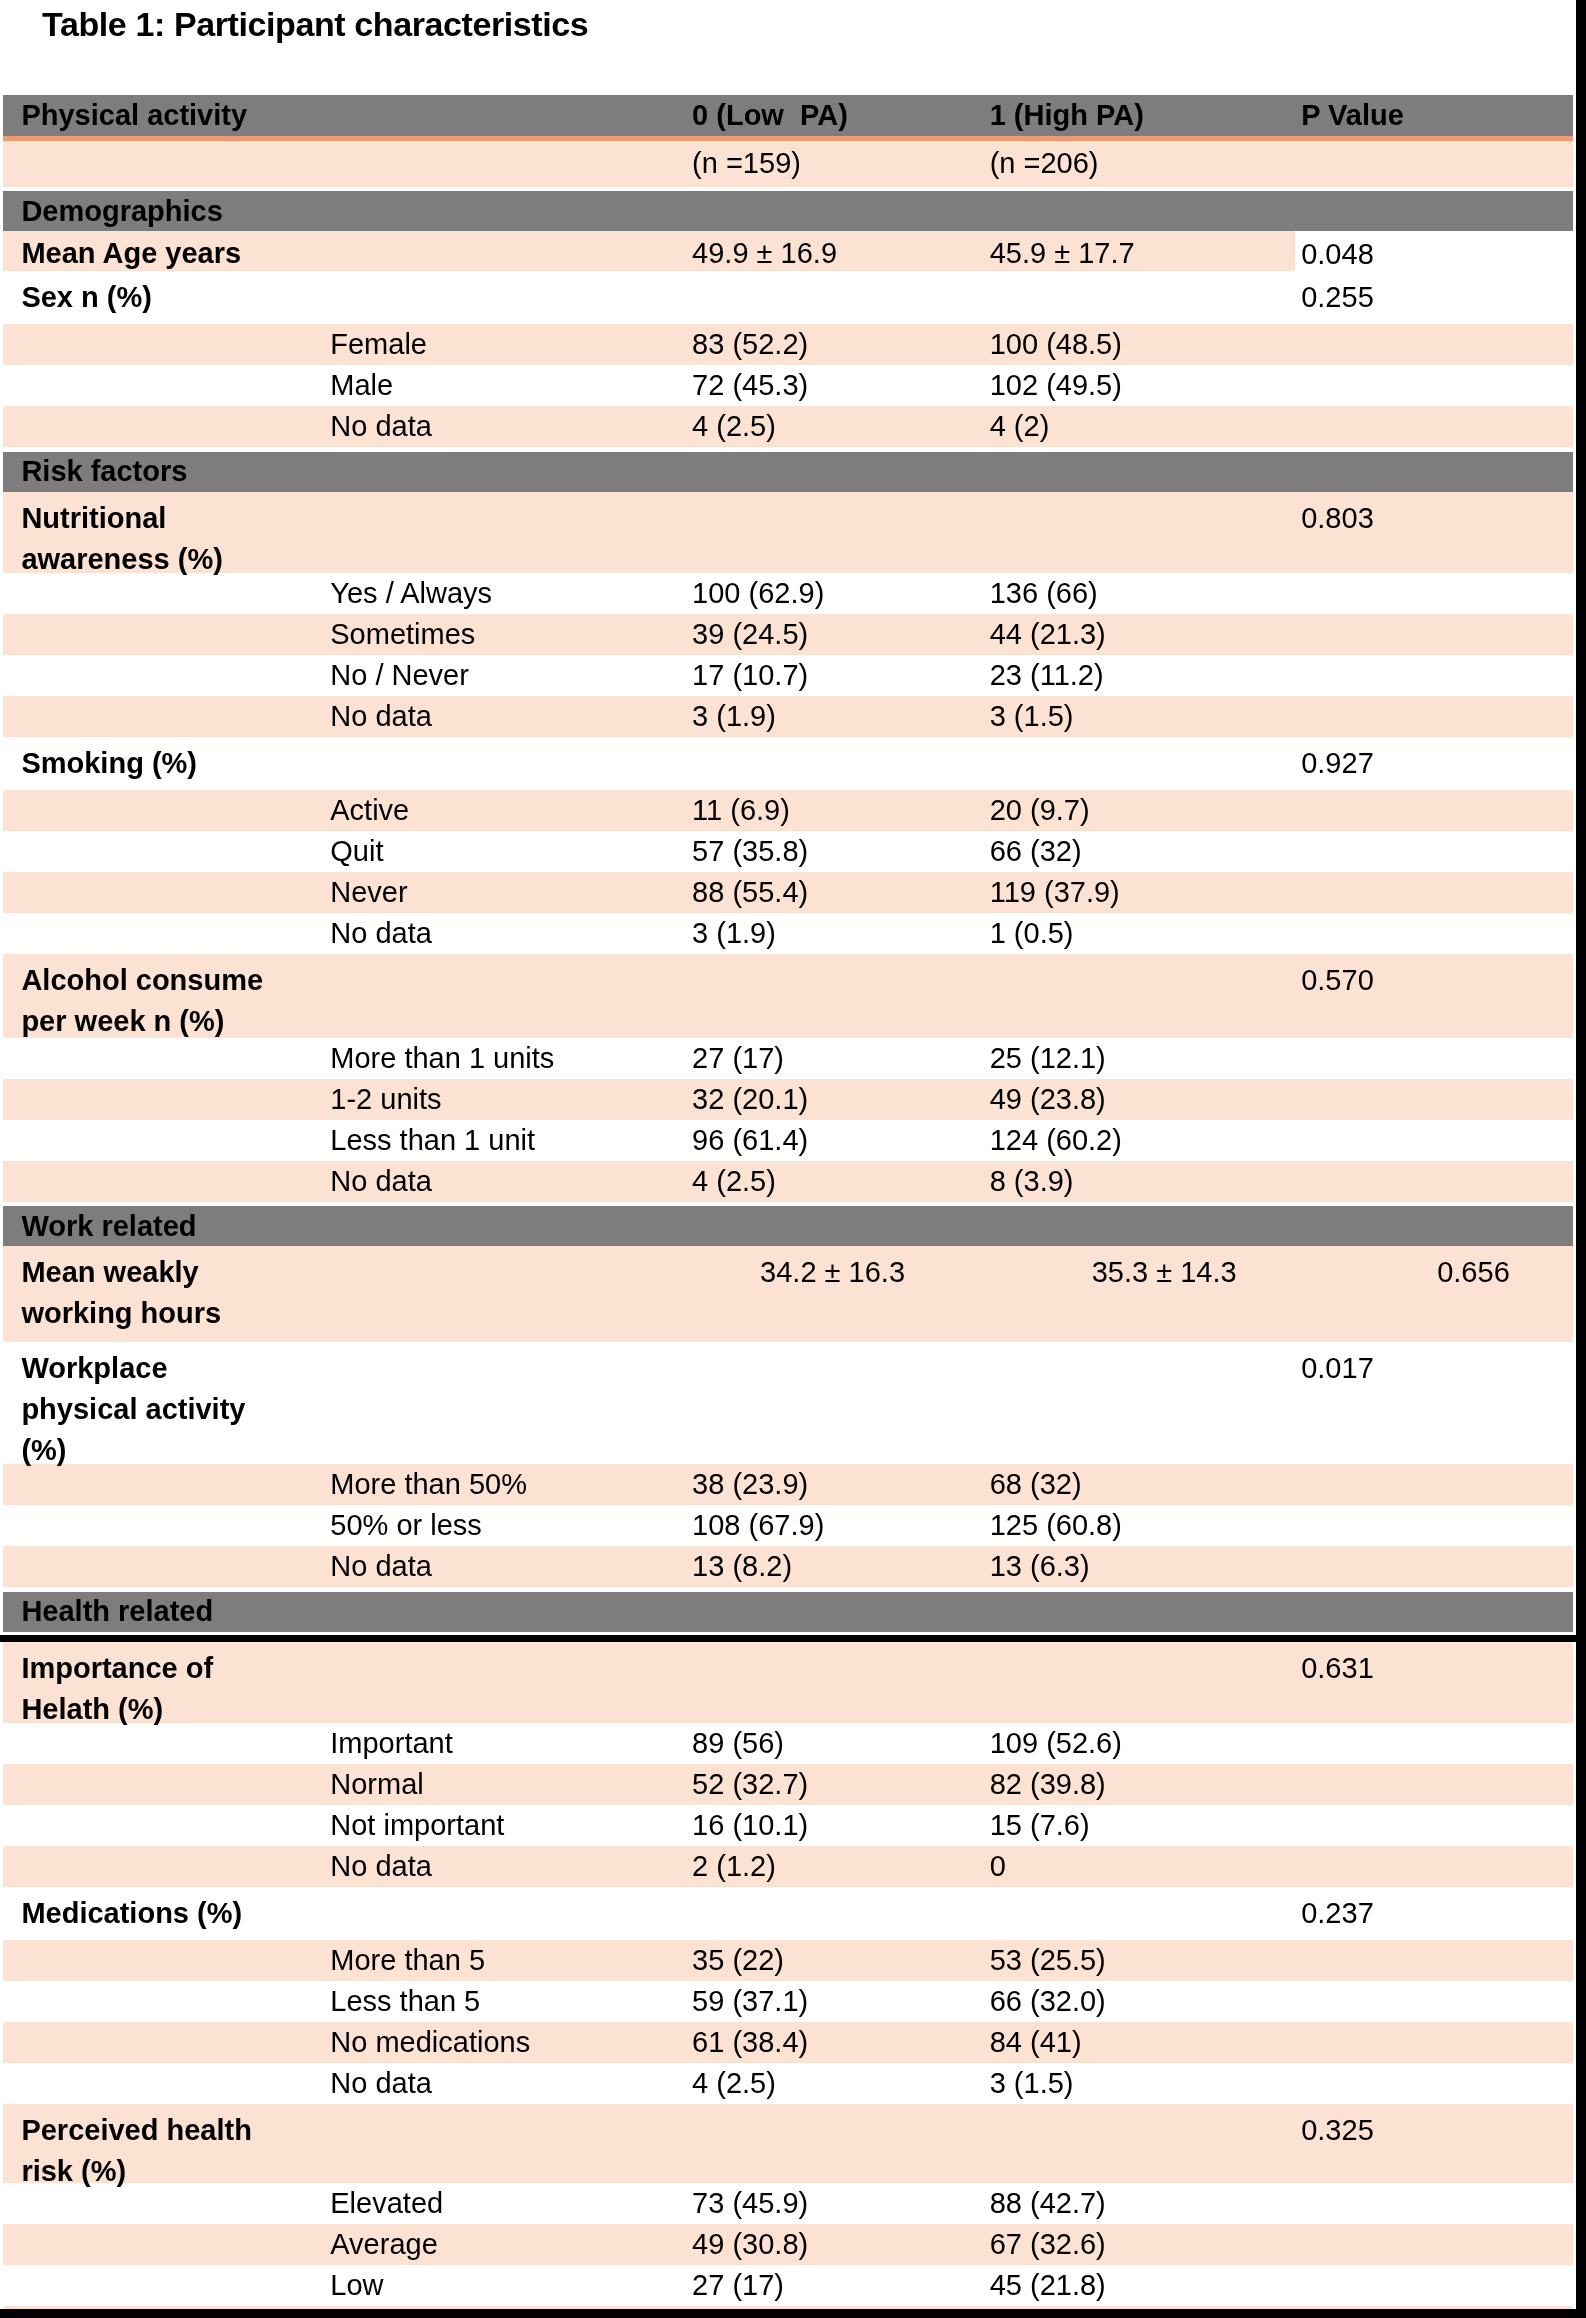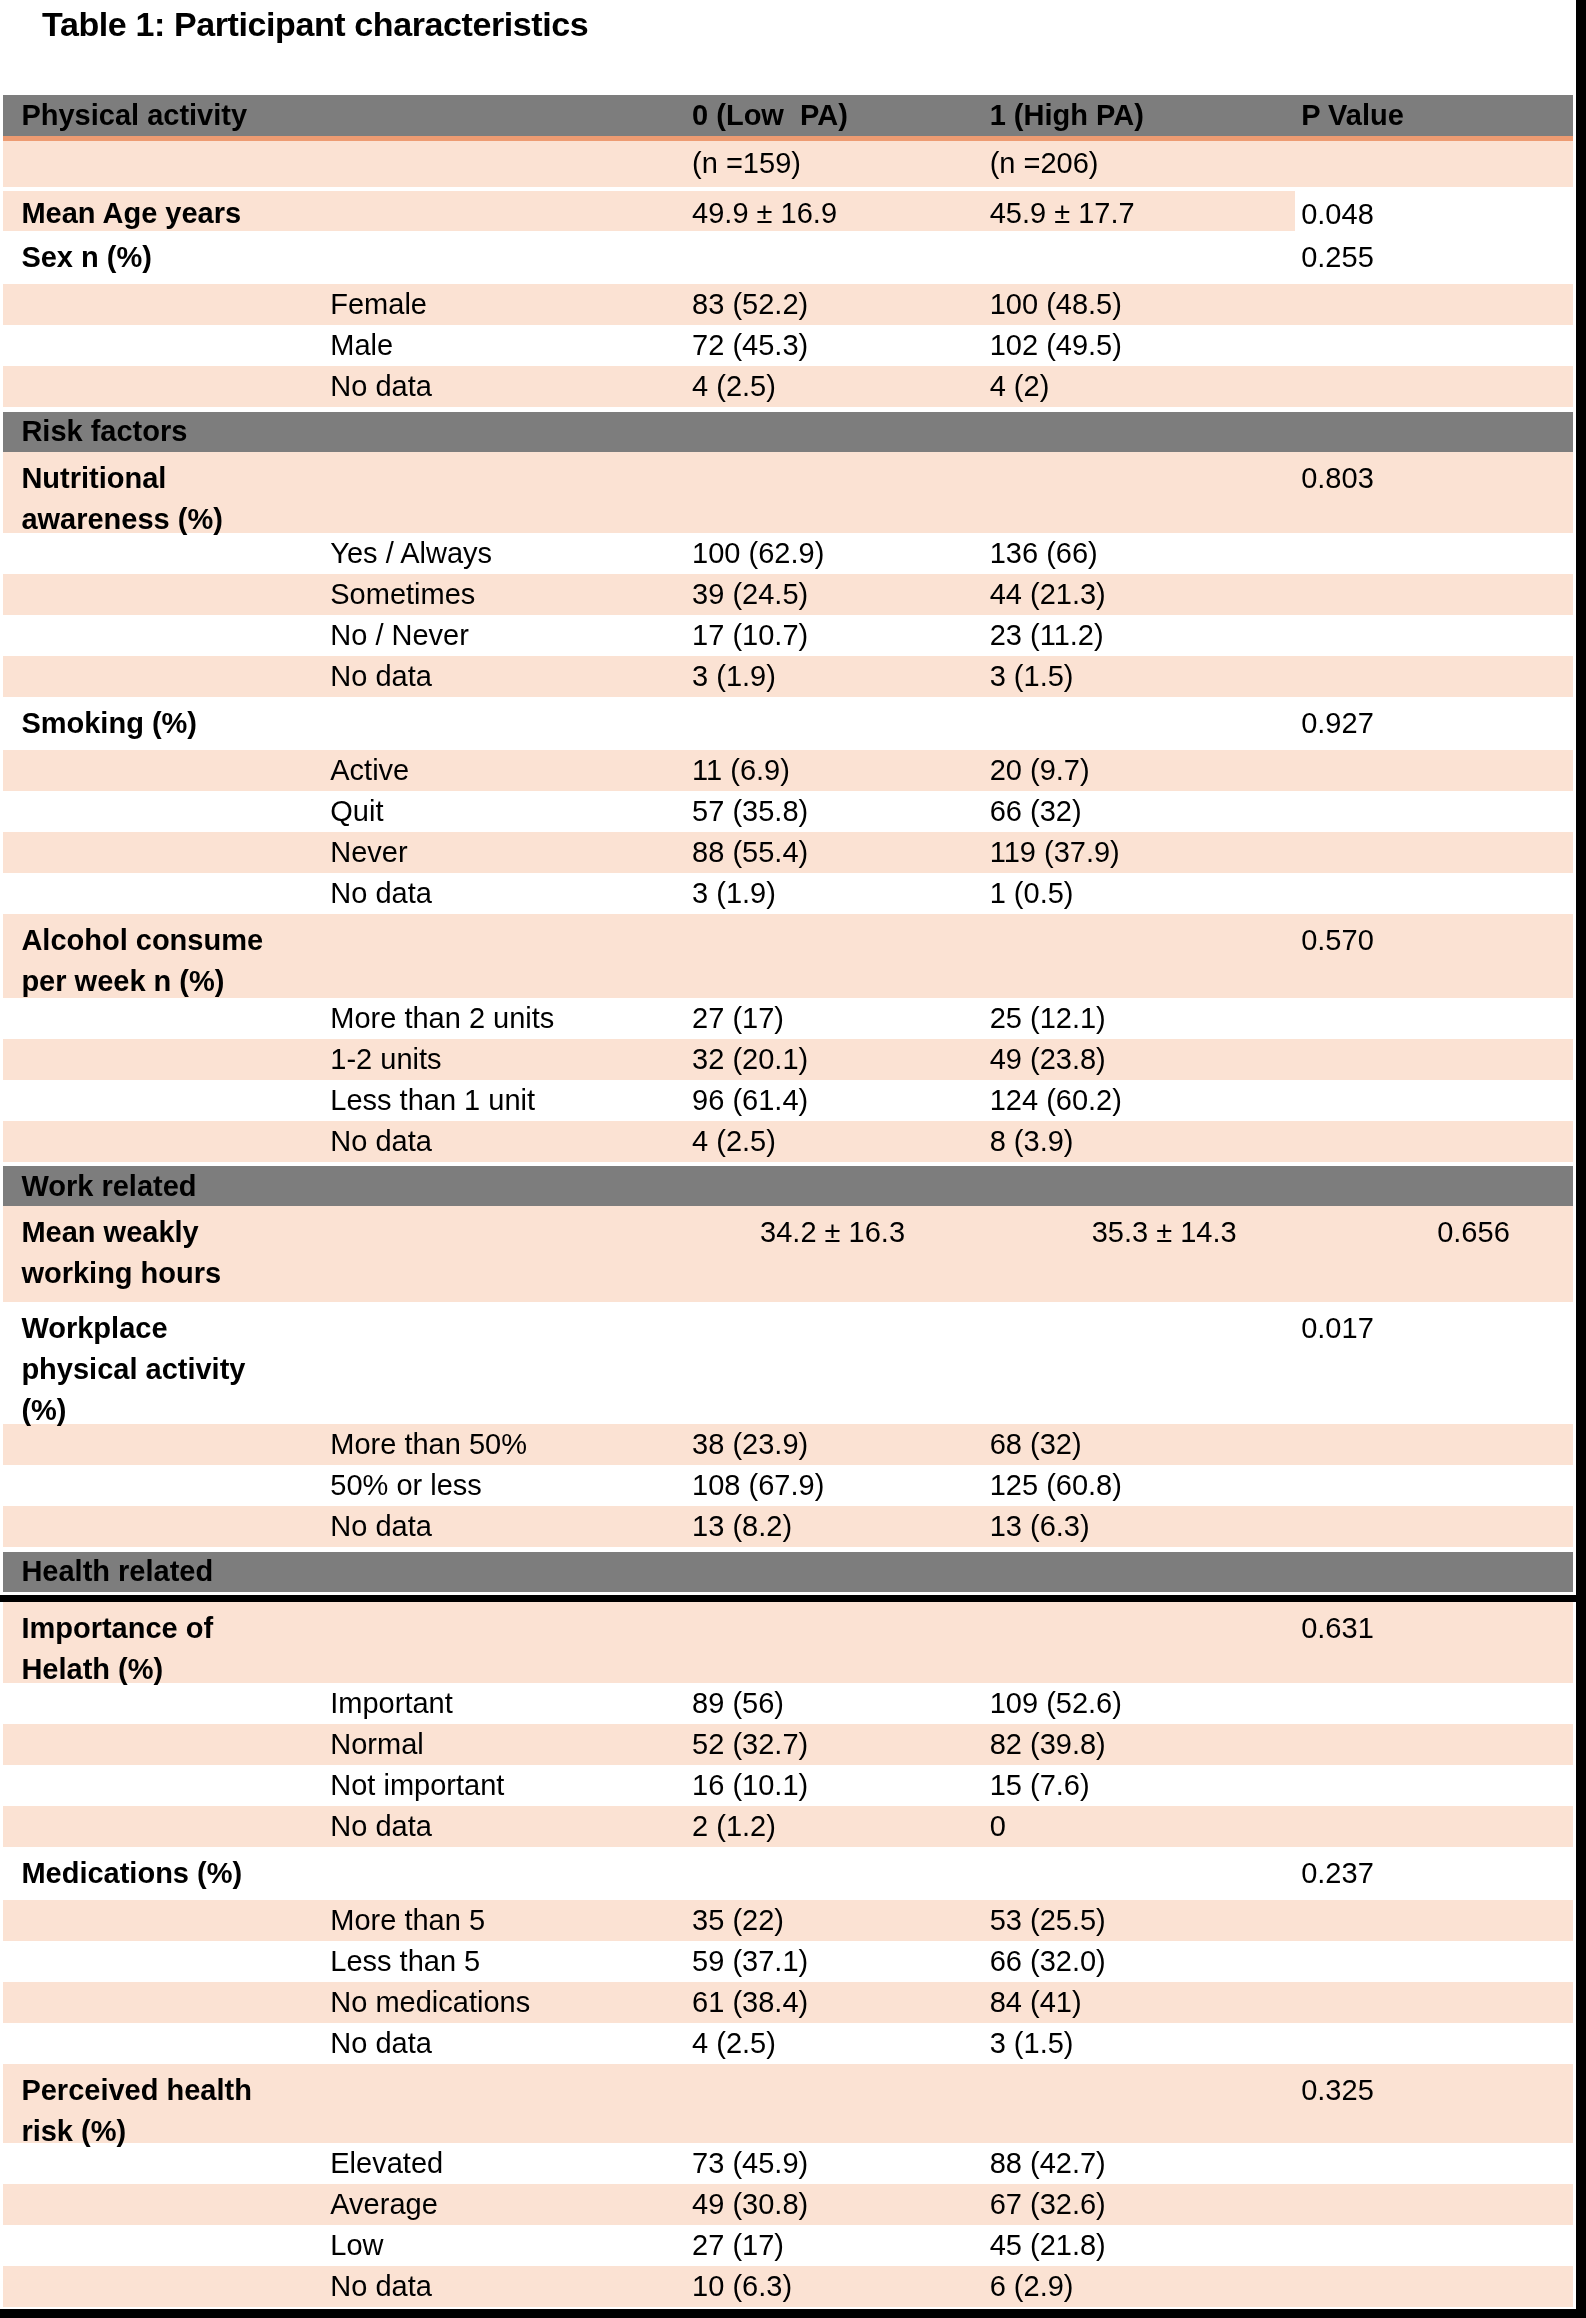--- a/index.html
+++ b/index.html
@@ -87,20 +87,23 @@
         <div class="c vp">P Value</div>
       </div>
       <div class="accent"></div>
       <div class="row nrow">
         <div class="c l1 span2"></div>
         <div class="c v1">(n =159)</div>
         <div class="c v2">(n =206)</div>
         <div class="c vp"></div>
       </div>
       <div class="gap"></div>
+      <div class="section">
+        <span>Demographics</span>
+      </div>
       <div class="row data-row pink" style="height: 40px;">
         <div class="c l1">Mean Age years</div>
         <div class="c l2"></div>
         <div class="c v1">49.9 ± 16.9</div>
         <div class="c v2">45.9 ± 17.7</div>
         <div class="c vp p-white">0.048</div>
       </div>
       <div class="row data-row white top" style="height: 53px;">
         <div class="c l1">Sex n (%)</div>
         <div class="c l2"></div>
@@ -207,21 +210,21 @@
       <div class="row data-row pink top" style="height: 84px;">
         <div class="c l1">Alcohol consume
 per week n (%)</div>
         <div class="c l2"></div>
         <div class="c v1"></div>
         <div class="c v2"></div>
         <div class="c vp">0.570</div>
       </div>
       <div class="row data-row white">
         <div class="c l1"></div>
-        <div class="c l2">More than 2 units</div>
+        <div class="c l2">More than 1 units</div>
         <div class="c v1">27 (17)</div>
         <div class="c v2">25 (12.1)</div>
         <div class="c vp"></div>
       </div>
       <div class="row data-row pink">
         <div class="c l1"></div>
         <div class="c l2">1-2 units</div>
         <div class="c v1">32 (20.1)</div>
         <div class="c v2">49 (23.8)</div>
         <div class="c vp"></div>

